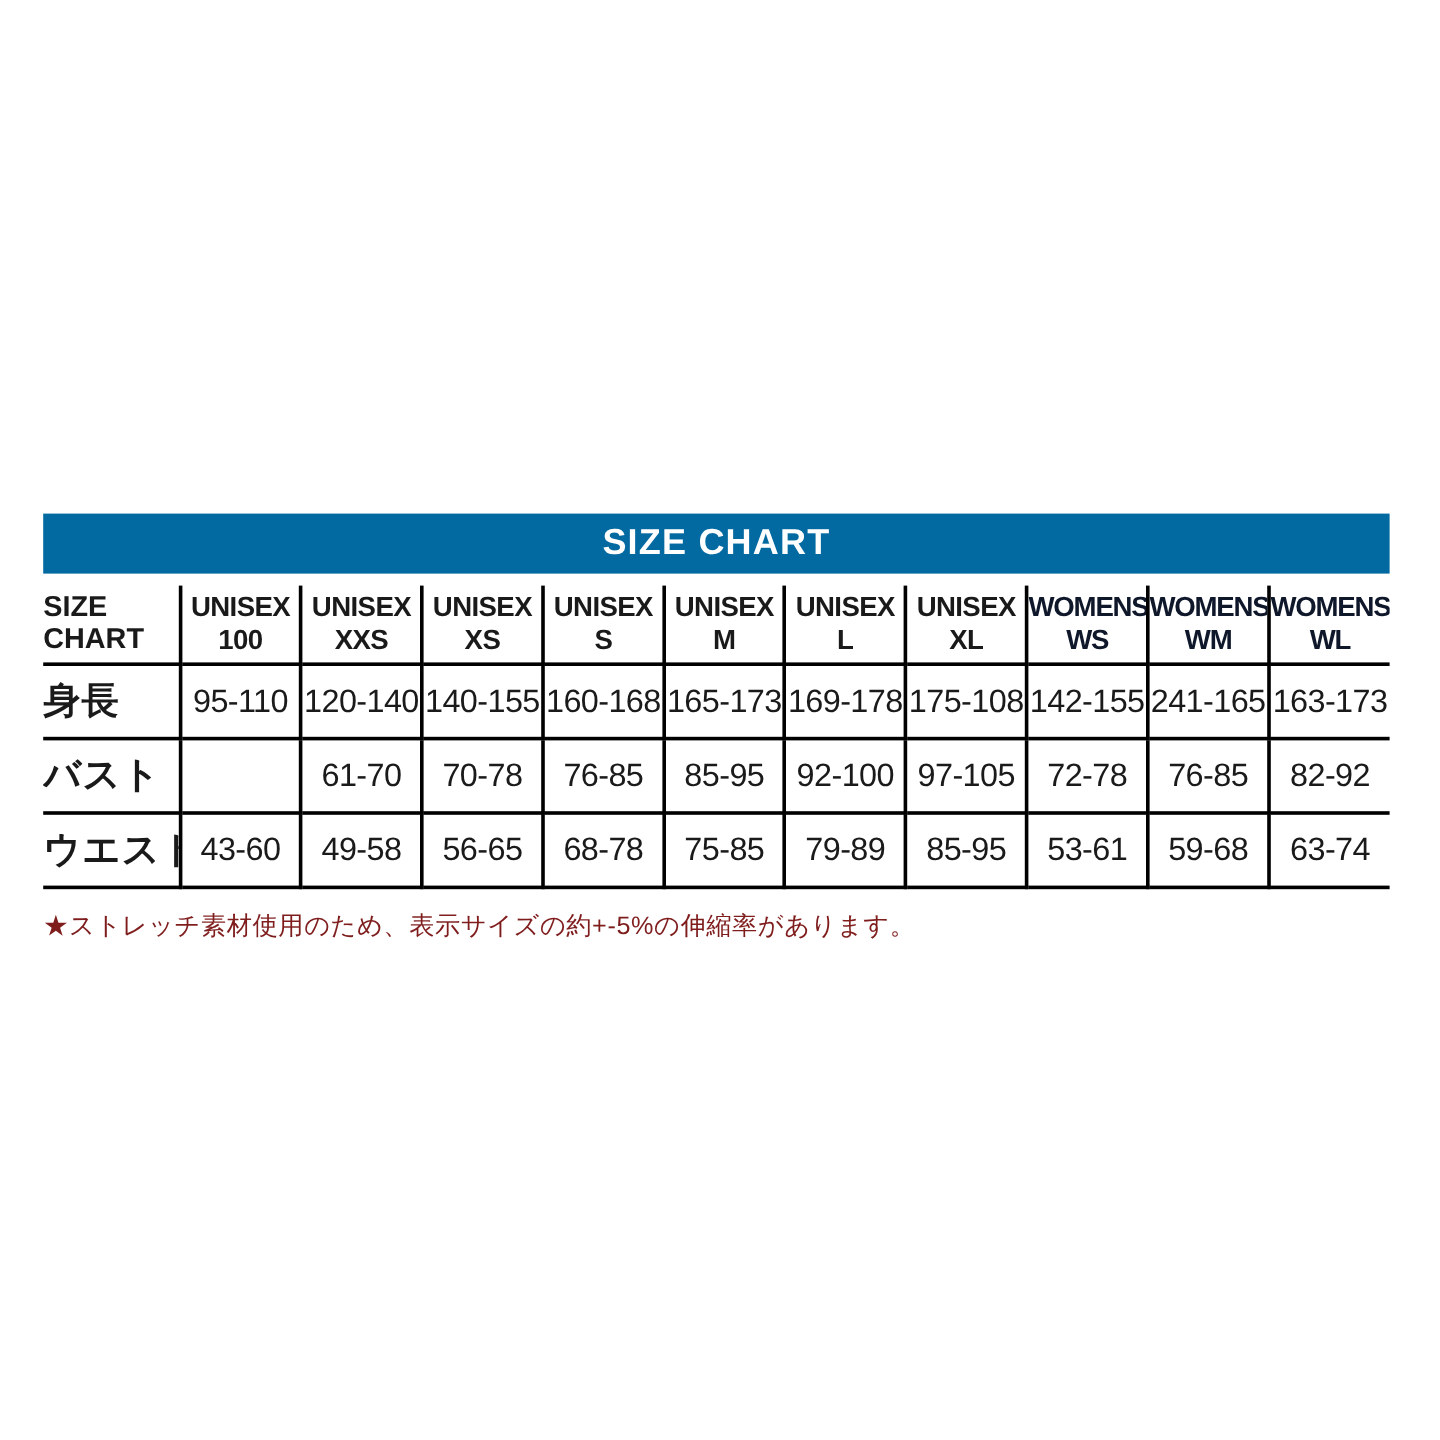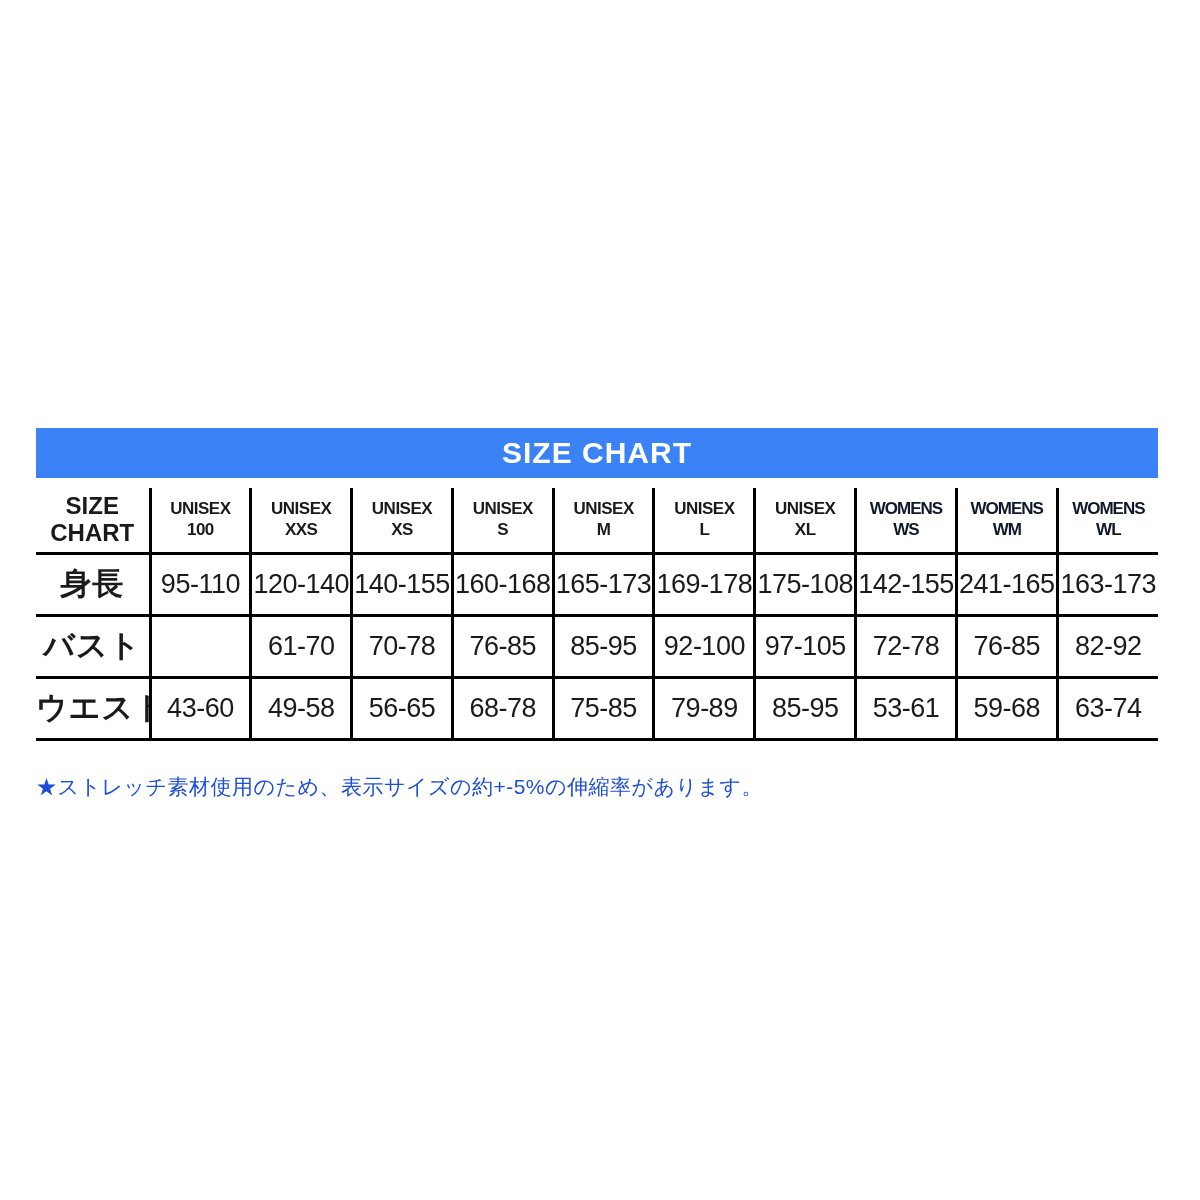--- a/index.html
+++ b/index.html
@@ -13,21 +13,21 @@
   }
   .stage {
     position: absolute;
     left: 36px;
     top: 428px;
     width: 1122px;
   }
   .banner {
     width: 100%;
     height: 50px;
-    background: #3b82f6;
+    background: #0369a1;
     color: #ffffff;
     font-size: 30px;
     font-weight: bold;
     letter-spacing: 1px;
     line-height: 50px;
     text-align: center;
   }
   table.size-table {
     margin-top: 10px;
     width: 1122px;
@@ -37,58 +37,58 @@
   }
   col.label-col { width: 114px; }
   col.data-col  { width: 100.8px; }
   .size-table th, .size-table td {
     border: 3px solid #000000;
     padding: 0;
     vertical-align: middle;
     overflow: hidden;
   }
   
-  .size-table tr th:first-child, .size-table tr td:first-child { border-left: none; text-align: center; }
+  .size-table tr th:first-child, .size-table tr td:first-child { border-left: none; }
   .size-table tr th:last-child,  .size-table tr td:last-child  { border-right: none; }
   .size-table tr.head-row th { border-top: none; }
   .head-row { height: 65px; }
   .data-row { height: 62px; margin-left: 11px; }
   .corner-cell {
     text-align: left;
     font-size: 24px;
     font-weight: bold;
     line-height: 1.12;
     padding-left: 3px;
   }
   .col-head {
     text-align: center;
-    font-size: 17px;
+    font-size: 23px;
     font-weight: bold;
     line-height: 1.2;
     letter-spacing: -0.5px;
   }
   .col-head.womens { color: #0f172a; letter-spacing: -1px; }
   .row-head {
     text-align: left;
     font-size: 31px;
     font-weight: bold;
     padding-left: 3px;
     letter-spacing: 1px;
     white-space: nowrap;
   }
   .val-cell {
     text-align: center;
     font-size: 27px;
     letter-spacing: -0.5px;
     white-space: nowrap;
   }
   .footnote {
-    margin-top: 32px;
+    margin-top: 16px;
     font-size: 21px;
-    color: #1d4ed8;
+    color: #7f1d1d;
     letter-spacing: 0.5px;
     white-space: nowrap;
   }
 </style>
 </head>
 <body>
 
 <div class="stage">
 
   <div class="banner">

